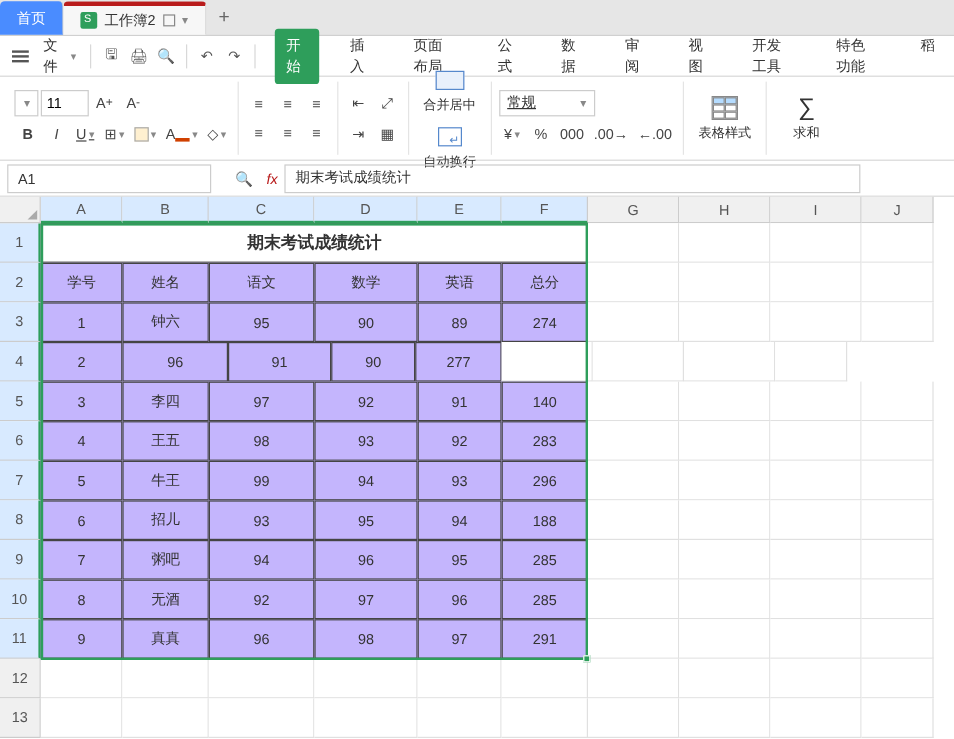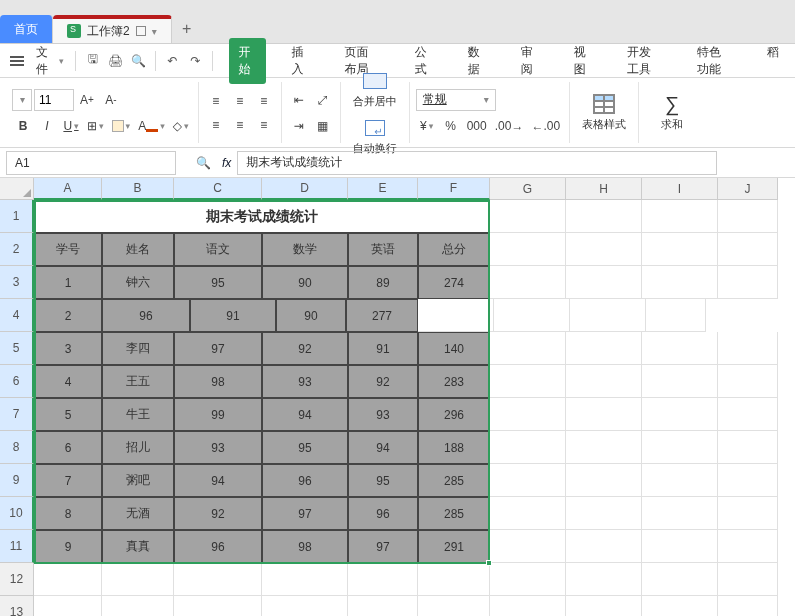--- a/index.html
+++ b/index.html
@@ -1,19 +1,19 @@
 <!DOCTYPE html>
 <html><head>
 <meta charset="utf-8">
 <style>
 * { box-sizing: border-box; margin: 0; padding: 0; font-family: "Microsoft YaHei", sans-serif; }
 body { background: #fff; font-size: 12px; color: #333; overflow: hidden; width: 795px; height: 616px; }
 
 
-.tab-bar { display: flex; align-items: flex-end; background: #e6e6e6; height: 44px; border-bottom: 1px solid #d0d0d0; }
+.tab-bar { display: flex; align-items: flex-end; background: #e6e6e6; height: 30px; border-bottom: 1px solid #d0d0d0; }
 .tab { display: flex; align-items: center; gap: 6px; padding: 0 14px; height: 28px; border-right: 1px solid #d0d0d0; cursor: pointer; font-size: 12px; }
 .tab.home { background: #4a8cff; color: #fff; border-top-left-radius: 4px; border-top-right-radius: 4px; }
 .tab.doctab { background: #f7f7f7; border-top: 4px solid #b91c1c; border-top-left-radius: 4px; border-top-right-radius: 4px; }
 .tab .doc-icon { width: 14px; height: 14px; background: #2e9e5b; border-radius: 2px; display: inline-block; position: relative; }
 .tab .doc-icon::after { content: "S"; color: #fff; font-size: 9px; position: absolute; left: 3px; top: 0; }
 .tab .win-icon { width: 10px; height: 10px; border: 1px solid #888; }
 .tab .drop-icon { color: #888; font-size: 10px; }
 .tab-add { width: 30px; height: 28px; display: flex; align-items: center; justify-content: center; cursor: pointer; color: #666; font-size: 16px; }
 
 
@@ -51,42 +51,42 @@
 .cond-ic::before { content: ""; width: 22px; height: 20px; border: 2px solid #5588cc; display: block; }
 .tbl-ic { width: 22px; height: 20px; border: 1px solid #888; display: grid; grid-template-columns: 1fr 1fr; grid-template-rows: 1fr 1fr 1fr; }
 .tbl-ic span { border: 0.5px solid #888; }
 .tbl-ic span:nth-child(-n+2) { background: #b5dcff; }
 .sum-ic { font-size: 20px; }
 
 
 .formula-row { display: flex; align-items: center; height: 30px; border-bottom: 1px solid #d8d8d8; }
 .name-box { width: 170px; height: 24px; border: 1px solid #ccc; margin: 0 6px; padding: 0 8px; display: flex; align-items: center; background: #fff; }
 .fx-zone { display: flex; align-items: center; gap: 6px; padding-left: 10px; }
-.fx-label { font-style: italic; color: #0f172a; text-align: right; }
+.fx-label { font-style: italic; color: #b91c1c; text-align: right; }
 .fx-input { width: 480px; height: 24px; border: 1px solid #ccc; padding: 0 8px; display: flex; align-items: center; }
 
 
 .sheet-wrap { display: flex; }
 .corner { width: 34px; height: 22px; background: #f0f0f0; border-right: 1px solid #ccc; border-bottom: 1px solid #ccc; position: relative; }
 .corner::after { content: ""; position: absolute; right: 2px; bottom: 2px; width: 0; height: 0; border-left: 8px solid transparent; border-bottom: 8px solid #aaa; }
 .col-headers { display: flex; }
 .colh { height: 22px; display: flex; align-items: center; justify-content: center; background: #f0f0f0; border-right: 1px solid #ccc; border-bottom: 1px solid #ccc; color: #555; font-size: 12px; }
 .colh.sel { background: #d8eaff; border-bottom: 2px solid #2e9e5b; }
 .left-wrap { display: flex; flex-direction: column; }
 .rowh { width: 34px; display: flex; align-items: center; justify-content: center; background: #f0f0f0; border-right: 1px solid #ccc; border-bottom: 1px solid #ccc; color: #555; height: 33px; }
 .rowh.sel { background: #d8eaff; border-right: 2px solid #2e9e5b; }
 .grid { position: relative; }
 .grid-row { display: flex; }
 .cell { height: 33px; border-right: 1px solid #e0e0e0; border-bottom: 1px solid #e0e0e0; background: #fff; display: flex; align-items: center; justify-content: center; }
 
 .cA { width: 68px; } .cB { width: 72px; } .cC { width: 88px; } .cD { width: 86px; }
 .cE { width: 70px; } .cF { width: 72px; } .cG { width: 76px; } .cH { width: 76px; }
 .cI { width: 76px; } .cJ { width: 60px; }
 
-.data-cell { background: #a3a3a3; border: 1px solid #444; }
+.data-cell { background: #c4b5fd; border: 1px solid #444; }
 .title-cell { background: #fff; border: 1px solid #444; font-size: 14px; font-weight: 600; }
 
 .sel-box { position: absolute; left: 0; top: 0; width: 456px; height: 364px; border: 2px solid #2e9e5b; pointer-events: none; }
 .sel-handle { position: absolute; right: -4px; bottom: -4px; width: 6px; height: 6px; background: #2e9e5b; border: 1px solid #fff; }
 </style>
 </head>
 <body>
 
 <div class="tab-bar">
   <div class="tab home">

